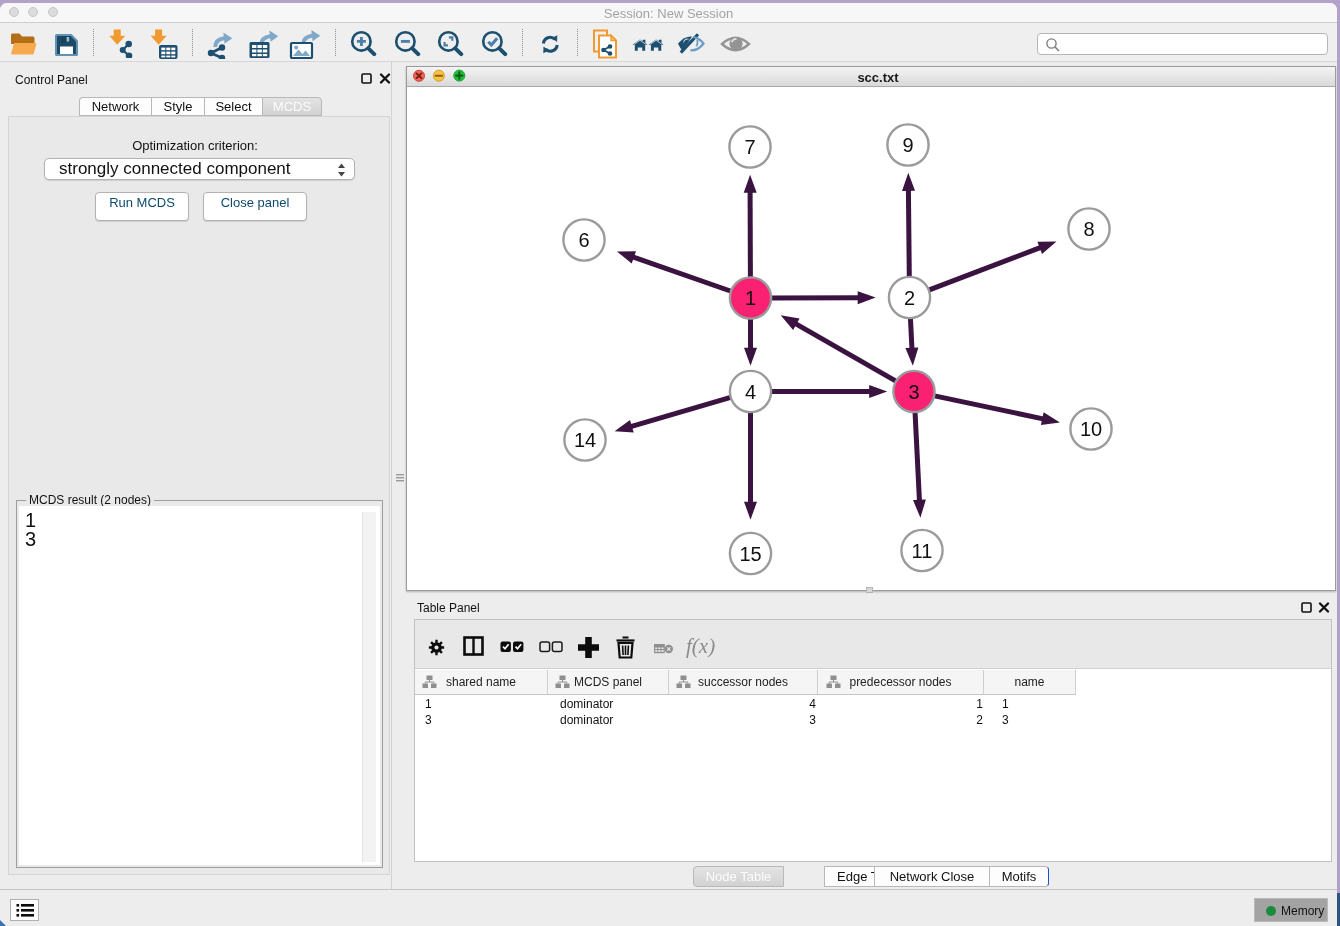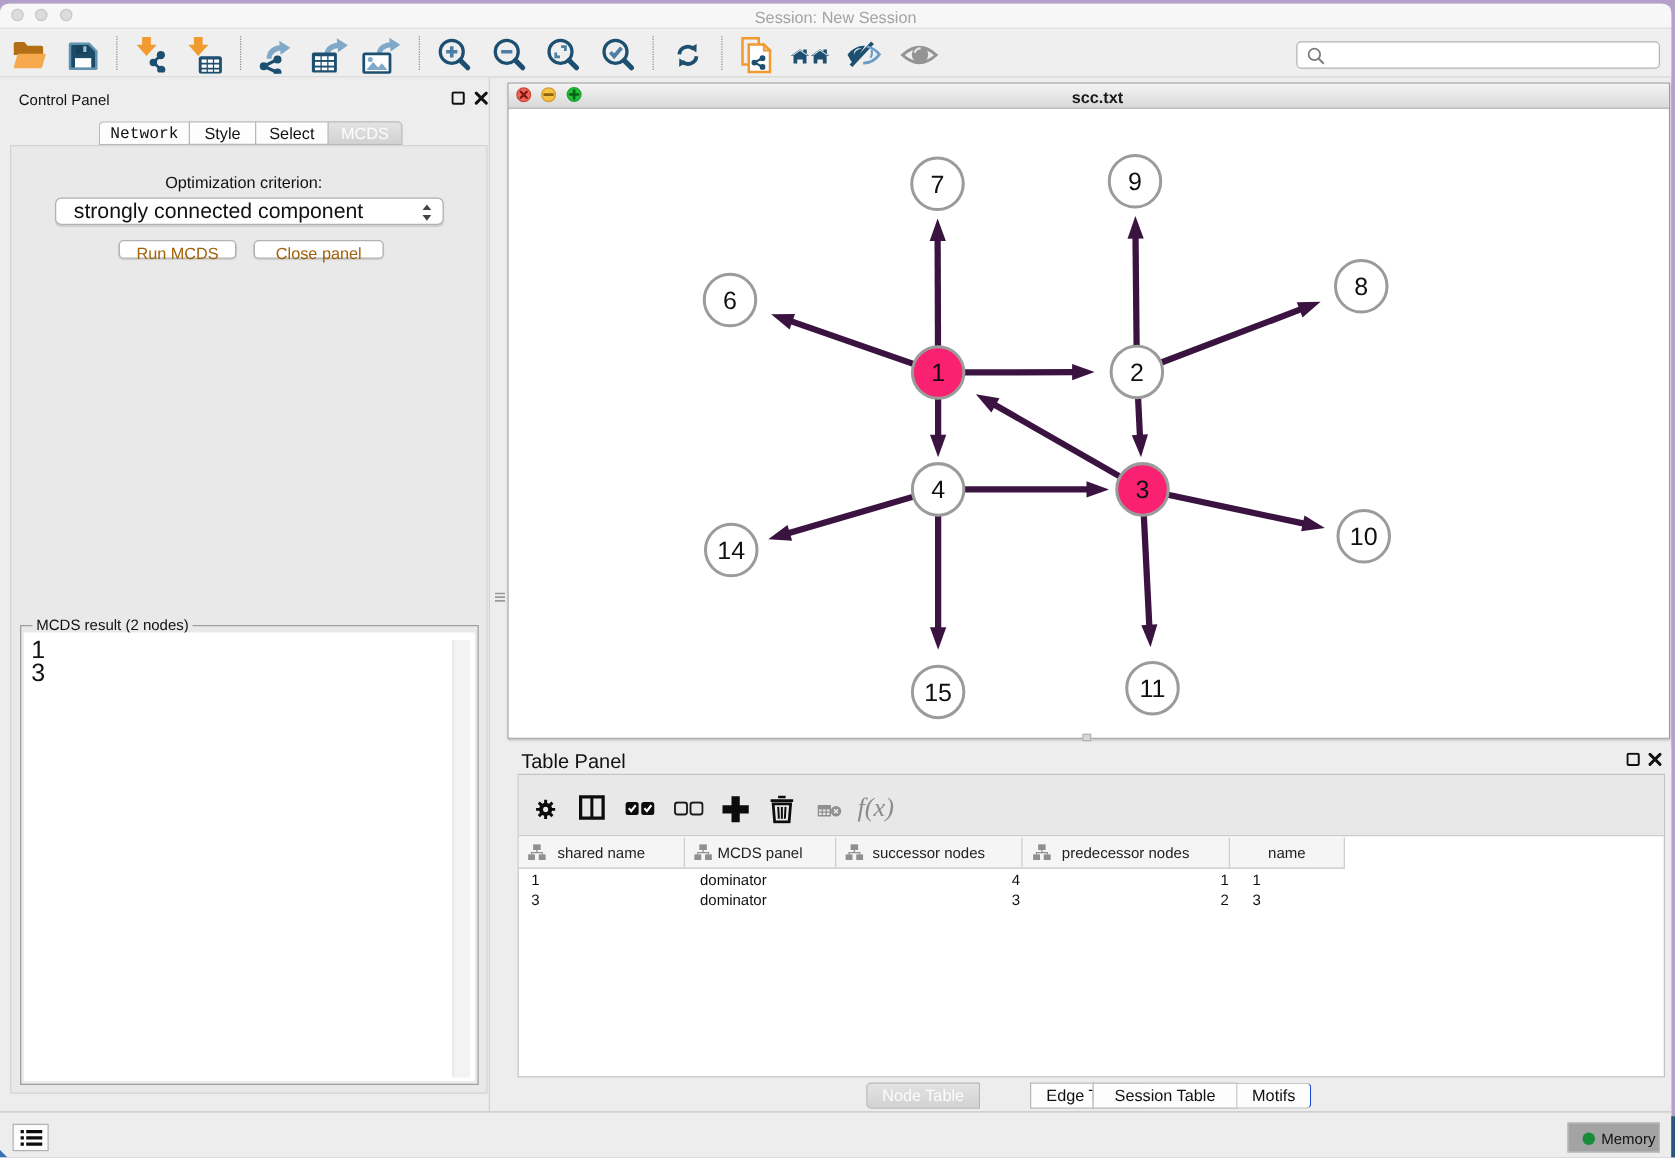--- a/index.html
+++ b/index.html
@@ -17,33 +17,33 @@
 #searchbox { position:absolute; left:1037px; top:10px; width:291px; height:22px; background:#fff; border:1px solid #b4b4b4; border-radius:4px; }
 
 #cpanel { position:absolute; left:0; top:59px; width:392px; height:827px; background:#ededed; border-right:1px solid #d2d2d2; }
 #cpanel .ptitle { position:absolute; left:15px; top:11px; font-size:12px; color:#111; }
 .tabrow { position:absolute; height:19px; }
 .tab { position:absolute; top:0; height:19px; background:#fdfdfd; border:1px solid #b8b8b8; border-right:none; font-size:13px; color:#111; text-align:center; line-height:18px; }
 .tab.sel { background:linear-gradient(#e3e3e3,#d2d2d2); color:#fcfcfc; border-right:1px solid #b8b8b8; }
 .tabcontent { position:absolute; left:8px; top:54px; width:382px; height:759px; background:#e9e9e9; border:1px solid #d4d4d4; }
 #optlabel { position:absolute; left:0; top:76px; width:390px; text-align:center; font-size:13px; color:#111; }
 #optselect { position:absolute; left:44px; top:96px; width:311px; height:22px; background:#fff; border:1px solid #b2b2b2; border-radius:5px; font-size:17px; color:#111; line-height:20px; padding-left:14px; box-shadow:0 1px 1px rgba(0,0,0,0.12); }
-.btn { position:absolute; top:130px; height:15px; background:#fff; border:1px solid #b2b2b2; border-radius:4px; font-size:13px; color:#a16207; text-align:center; line-height:19px; box-shadow:0 1px 1px rgba(0,0,0,0.12); }
+.btn { position:absolute; top:130px; height:29px; background:#fff; border:1px solid #b2b2b2; border-radius:4px; font-size:13px; color:#0c4a6e; text-align:center; line-height:19px; box-shadow:0 1px 1px rgba(0,0,0,0.12); }
 #fieldset { position:absolute; left:16px; top:438px; width:367px; height:368px; border:1px solid #9e9e9e; }
 #fieldlabel { position:absolute; left:9px; top:-8px; background:#e9e9e9; padding:0 3px; font-size:12px; color:#111; }
 #fieldtext { position:absolute; left:2px; top:5px; right:2px; bottom:2px; background:#fff; font-size:20px; line-height:19px; color:#111; padding:5px 0 0 6px; }
 #fieldscroll { position:absolute; right:4px; top:6px; width:14px; bottom:3px; background:#f3f3f3; border-left:1px solid #e2e2e2; }
 
 #netwin { position:absolute; left:406px; top:63px; width:930px; height:525px; background:#fff; border:1px solid #9b9b9b; box-shadow:0 1px 2px rgba(0,0,0,0.25); }
 #nettitle { position:absolute; left:0; top:0; width:928px; height:20px; background:linear-gradient(#f4f4f4,#d9d9d9); border-bottom:1px solid #a8a8a8; }
 #nettitle .wtext { position:absolute; left:7px; top:3px; width:100%; text-align:center; font-size:13px; font-weight:bold; color:#1a1a1a; }
 #netcanvas { position:absolute; left:0; top:21px; width:928px; height:502px; background:#fff; }
 
 #tpanel { position:absolute; left:406px; top:594px; width:931px; height:292px; background:#ededed; }
-#tpanel .ptitle { position:absolute; left:11px; top:4px; font-size:16px; color:#111; }
+#tpanel .ptitle { position:absolute; left:11px; top:4px; font-size:12px; color:#111; }
 #tbox { position:absolute; left:8px; top:22px; width:918px; height:243px; background:#fff; border:1px solid #c2c2c2; }
 #ttoolbar { position:absolute; left:0; top:0; width:916px; height:49px; background:#e8e8e8; border-bottom:1px solid #cfcfcf; }
 #thead { position:absolute; left:0; top:50px; width:661px; height:25px; background:#f5f5f5; border-bottom:1px solid #c6c6c6; }
 .hcell { position:absolute; top:0; height:24px; border-right:1px solid #cfcfcf; font-size:12px; color:#222; text-align:center; line-height:24px; }
 .trow { position:absolute; font-size:12px; color:#111; }
 
 #btabs { position:absolute; left:287px; top:269px; height:21px; }
 #btabs .tab { font-size:13px; line-height:20px; height:21px; }
 
 #statusbar { position:absolute; left:0; top:886px; width:1337px; height:37px; background:#ededed; border-top:1px solid #c6c6c6; }
@@ -197,21 +197,21 @@
   </div>
   <div id="cpanel">
     <div class="ptitle">Control Panel</div>
     <svg class="abs" style="left:361px;top:11px;" width="11" height="11" viewBox="0 0 11 11">
         <rect x="1" y="1" width="9" height="9" rx="1" fill="none" stroke="#111" stroke-width="1.6"></rect>
       </svg>
     <svg class="abs" style="left:379px;top:11px;" width="12" height="11" viewBox="0 0 12 11">
         <path d="M2 1.5 L10 9.5 M10 1.5 L2 9.5" stroke="#111" stroke-width="2.3" stroke-linecap="round"></path>
       </svg>
     <div class="tabrow" style="left:79px; top:35px; width:243px;">
-      <div class="tab" style="left:0; width:72px; border-radius:4px 0 0 0;font-family:Liberation Mono, monospace;">Network</div>
+      <div class="tab" style="left:0; width:72px; border-radius:4px 0 0 0;">Network</div>
       <div class="tab" style="left:72px; width:53px;">Style</div>
       <div class="tab" style="left:125px; width:58px;">Select</div>
       <div class="tab sel" style="left:183px; width:60px; border-radius:0 4px 0 0;">MCDS</div>
     </div>
     <div class="tabcontent"></div>
     <div id="optlabel">Optimization criterion:</div>
     <div id="optselect">strongly connected component
       <svg style="position:absolute;right:8px;top:4px;" width="9" height="14" viewBox="0 0 9 14">
         <path d="M4.5 0.5 L8 5 H1 z" fill="#444"></path>
         <path d="M4.5 13.5 L1 9 H8 z" fill="#444"></path>
@@ -394,21 +394,21 @@
       <div class="trow" style="left:587px;top:77px;">1</div>
       <div class="trow" style="left:10px;top:93px;">3</div>
       <div class="trow" style="left:145px;top:93px;">dominator</div>
       <div class="trow" style="left:255px;top:93px;width:146px;text-align:right;">3</div>
       <div class="trow" style="left:404px;top:93px;width:164px;text-align:right;">2</div>
       <div class="trow" style="left:587px;top:93px;">3</div>
     </div>
     <div id="btabs">
       <div class="tab sel" style="left:0; width:91px; border-radius:4px 0 0 4px;">Node Table</div>
       <div class="tab" style="left:91px; width:90px;margin-left:40px;">Edge Table</div>
-      <div class="tab" style="left:181px; width:115px;">Session Table</div>
+      <div class="tab" style="left:181px; width:115px;">Network Close</div>
       <div class="tab" style="left:296px; width:60px; border-radius:0 4px 4px 0; border-right:1px solid #1d4ed8;">Motifs</div>
     </div>
   </div>
   <div id="statusbar">
     <div id="listbtn">
       <svg style="position:absolute;left:5px;top:3px;" width="18" height="15" viewBox="0 0 18 15">
         <g fill="#0c0c0c">
             <rect x="0.5" y="1" width="2.6" height="2.6"></rect>
             <rect x="0.5" y="6" width="2.6" height="2.6"></rect>
             <rect x="0.5" y="11" width="2.6" height="2.6"></rect>

